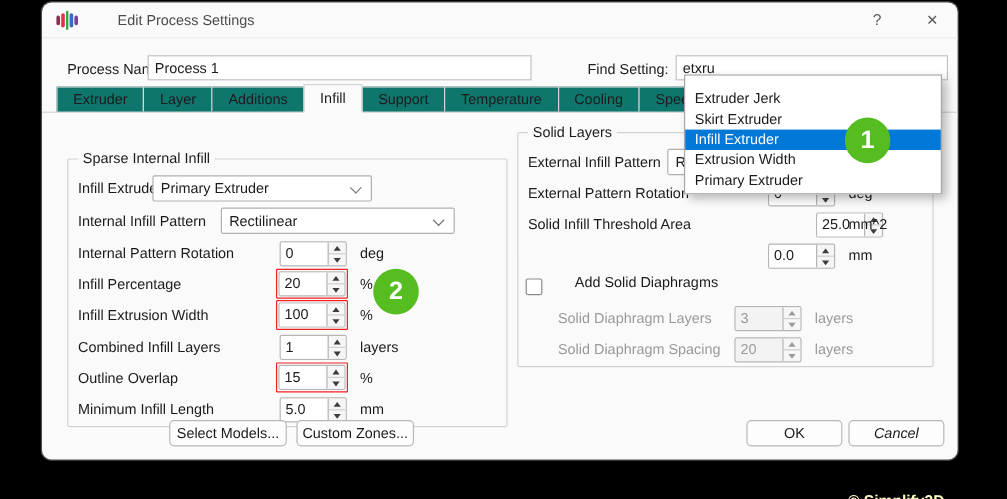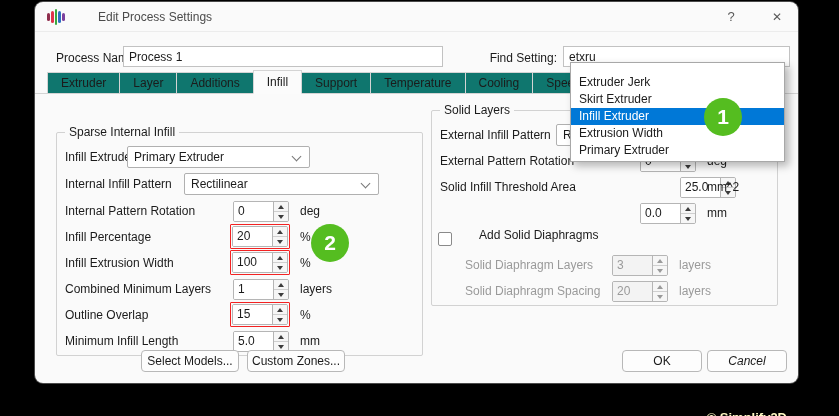--- a/index.html
+++ b/index.html
@@ -195,21 +195,21 @@
               <span class="spin-dn">
                   <i class="tri-dn"></i>
                 </span>
             </span>
           </span>
         </span>
         <span class="unit" style="left:243px;">%</span>
       </div>
 
       <div class="row" style="top:145px;">
-        <span class="lbl">Combined Minimum Layers</span>
+        <span class="lbl">Combined Infill Layers</span>
         <span class="spin" style="left:176px;">
           <span class="spin-val">1</span>
           <span class="spin-btns">
             <span class="spin-up">
                 <i class="tri-up"></i>
               </span>
             <span class="spin-dn">
                 <i class="tri-dn"></i>
               </span>
           </span>

